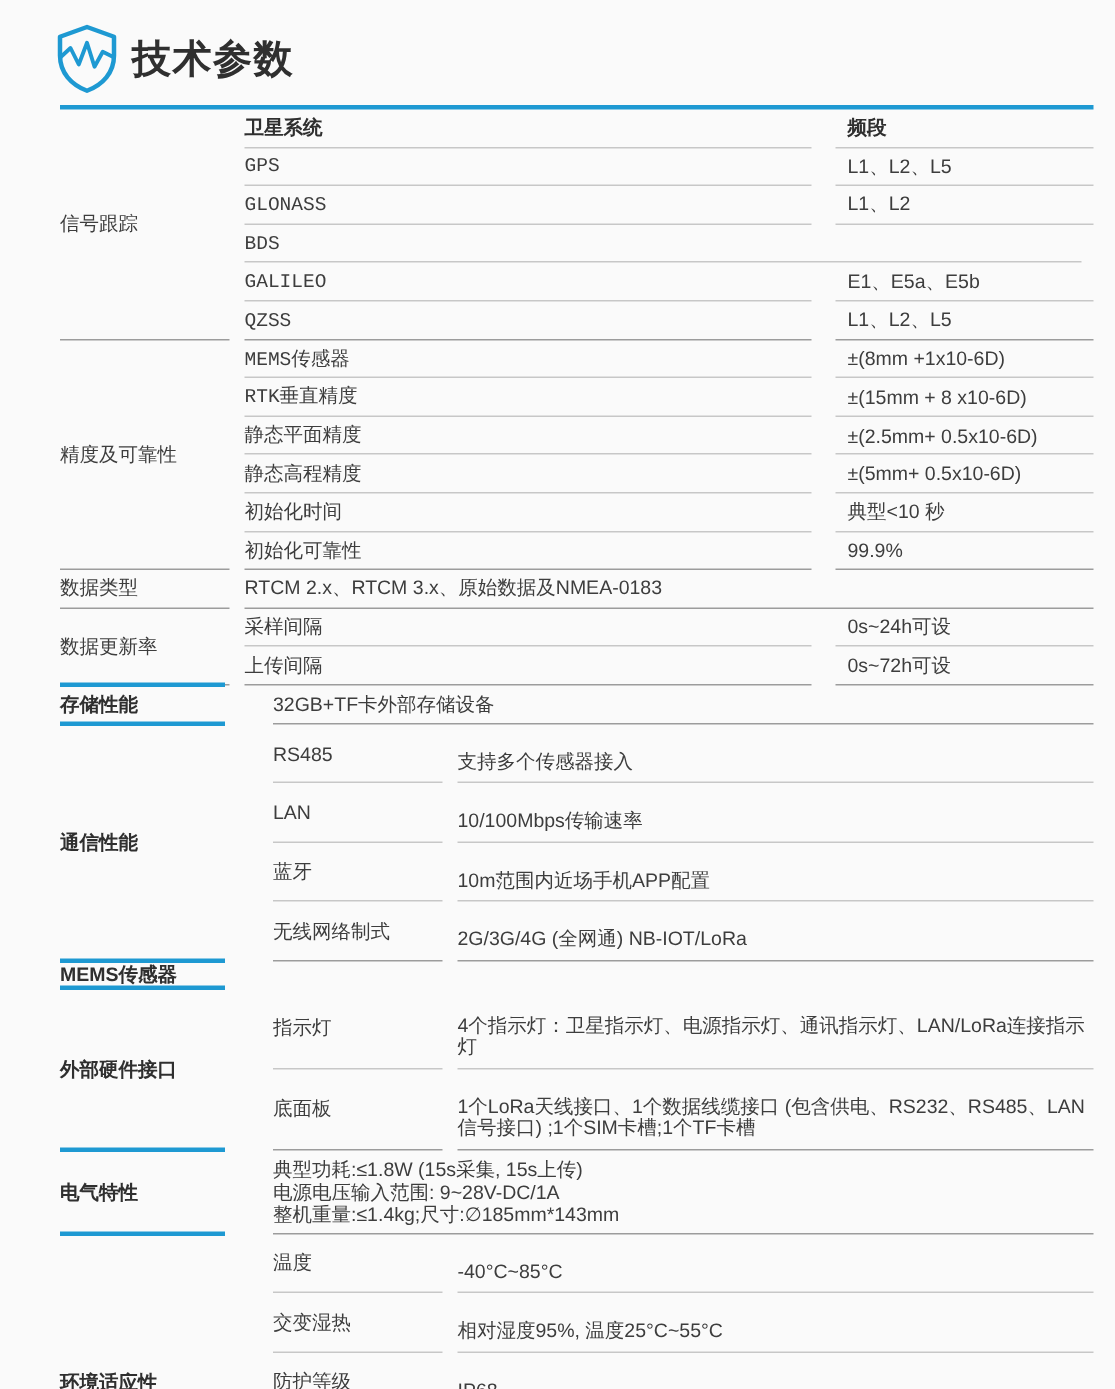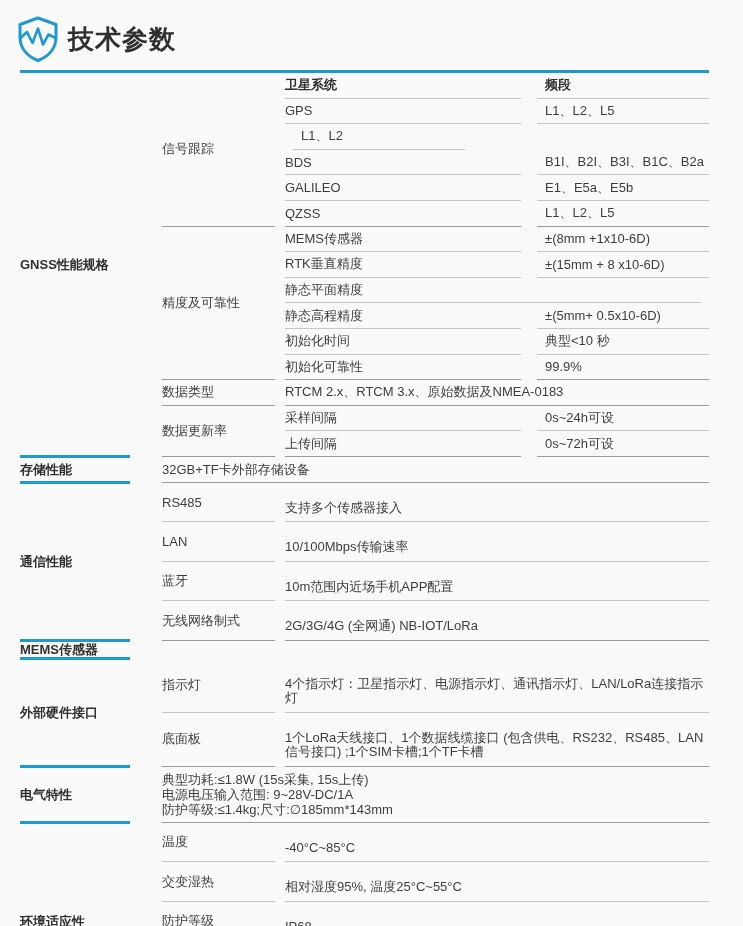--- a/index.html
+++ b/index.html
@@ -10,21 +10,21 @@
     --txt:#3d3d3d;
   }
   *{margin:0;padding:0;box-sizing:border-box;}
   html,body{width:743px;height:926px;}
   body{
     background:#fafafa;
     color:var(--txt);
     font-family:"Liberation Sans","DejaVu Sans",sans-serif;
     font-size:13px;
   }
-  .page{width:743px;height:926px;padding:12px 6px 0 20px;overflow:hidden;}
+  .page{width:743px;height:926px;padding:12px 6px 0 40px;overflow:hidden;}
 
   
   .hdr{display:flex;align-items:center;gap:6px;height:54px;margin-left:-6px;margin-bottom:4px;}
   .hdr .shield{width:48px;height:48px;flex:none;display:flex;align-items:center;justify-content:center;}
   .hdr h1{font-size:26px;font-weight:bold;color:var(--ink);letter-spacing:1px;}
 
   
   .spec{width:689px;border-top:3px solid var(--accent);}
   .sec{display:flex;position:relative;}
   .sec-label{
@@ -43,21 +43,21 @@
   .g-label{
     width:113px;flex:none;margin-right:10px;display:flex;align-items:center;
     border-bottom:1px solid var(--dark);
   }
   .g-rows{flex:1;min-width:0;}
 
   .row{display:flex;min-height:25.6px;}
   .cell{display:flex;align-items:center;border-bottom:1px solid var(--light);min-width:0;}
   .cell.dk{border-bottom-color:var(--dark);}
   .cell.bold{font-weight:bold;color:var(--ink);}
-  .c-a{flex:1;margin-right:8px;}
+  .c-a{flex:1;margin-right:8px;font-family:Liberation Mono, monospace;}
   .c-b{width:172px;flex:none;margin-left:8px;padding-left:8px;}
   .c-l{width:113px;flex:none;margin-right:10px;}
   .c-v{flex:1;}
   .c-span{flex:1;}
   .c-wrap{padding:6px 0;line-height:14.5px;margin-top:12px;}
   .c-lines{flex:1;display:block;border-bottom:1px solid var(--dark);padding:5px 0;line-height:15px;}
   .c-lines .ln{white-space:nowrap;}
 </style>
 </head>
 <body>
@@ -68,39 +68,38 @@
       <svg viewBox="0 0 48 48" width="48" height="48" aria-hidden="true">
         <path d="M24 3 L42 9.5 L42 22 C42 33.5 34.5 41.5 24 45.5 C13.5 41.5 6 33.5 6 22 L6 9.5 Z" fill="none" stroke="#1e99d2" stroke-width="3" stroke-linejoin="round"></path>
         <polyline points="6.5,23 13,17 18.5,28 24,13.5 29,29.5 34.5,19.5 41.5,23" fill="none" stroke="#1e99d2" stroke-width="2.6" stroke-linejoin="round" stroke-linecap="round"></polyline>
       </svg>
     </span>
     <h1>技术参数</h1>
   </div>
 
   <div class="spec" id="spec">
       <div class="sec">
-        <div class="sec-label">GNSS性能规格</div>
         <div class="sec-body">
           <div class="group">
             <div class="g-label">信号跟踪</div>
             <div class="g-rows">
               <div class="row">
                 <div class="cell c-a bold">卫星系统</div>
                 <div class="cell c-b bold">频段</div>
               </div>
               <div class="row">
                 <div class="cell c-a">GPS</div>
                 <div class="cell c-b">L1、L2、L5</div>
               </div>
               <div class="row">
+                <div class="cell c-a">GLONASS</div>
                 <div class="cell c-b">L1、L2</div>
               </div>
               <div class="row">
                 <div class="cell c-a">BDS</div>
-                <div class="cell c-b">B1I、B2I、B3I、B1C、B2a</div>
               </div>
               <div class="row">
                 <div class="cell c-a">GALILEO</div>
                 <div class="cell c-b">E1、E5a、E5b</div>
               </div>
               <div class="row">
                 <div class="cell c-a dk">QZSS</div>
                 <div class="cell c-b dk">L1、L2、L5</div>
               </div>
             </div>
@@ -111,20 +110,21 @@
               <div class="row">
                 <div class="cell c-a">MEMS传感器</div>
                 <div class="cell c-b">±(8mm +1x10-6D)</div>
               </div>
               <div class="row">
                 <div class="cell c-a">RTK垂直精度</div>
                 <div class="cell c-b">±(15mm + 8 x10-6D)</div>
               </div>
               <div class="row">
                 <div class="cell c-a">静态平面精度</div>
+                <div class="cell c-b">±(2.5mm+ 0.5x10-6D)</div>
               </div>
               <div class="row">
                 <div class="cell c-a">静态高程精度</div>
                 <div class="cell c-b">±(5mm+ 0.5x10-6D)</div>
               </div>
               <div class="row">
                 <div class="cell c-a">初始化时间</div>
                 <div class="cell c-b">典型&lt;10 秒</div>
               </div>
               <div class="row">
@@ -203,21 +203,21 @@
           </div>
         </div>
       </div>
       <div class="sec">
         <div class="sec-label">电气特性</div>
         <div class="sec-body">
           <div class="row">
             <div class="c-lines">
               <div class="ln">典型功耗:≤1.8W (15s采集, 15s上传)</div>
               <div class="ln">电源电压输入范围: 9~28V-DC/1A</div>
-              <div class="ln">防护等级:≤1.4kg;尺寸:∅185mm*143mm</div>
+              <div class="ln">整机重量:≤1.4kg;尺寸:∅185mm*143mm</div>
             </div>
           </div>
         </div>
       </div>
       <div class="sec">
         <div class="sec-label">环境适应性</div>
         <div class="sec-body">
           <div class="row">
             <div class="cell c-l">温度</div>
             <div class="cell c-v c-wrap">-40°C~85°C</div>

